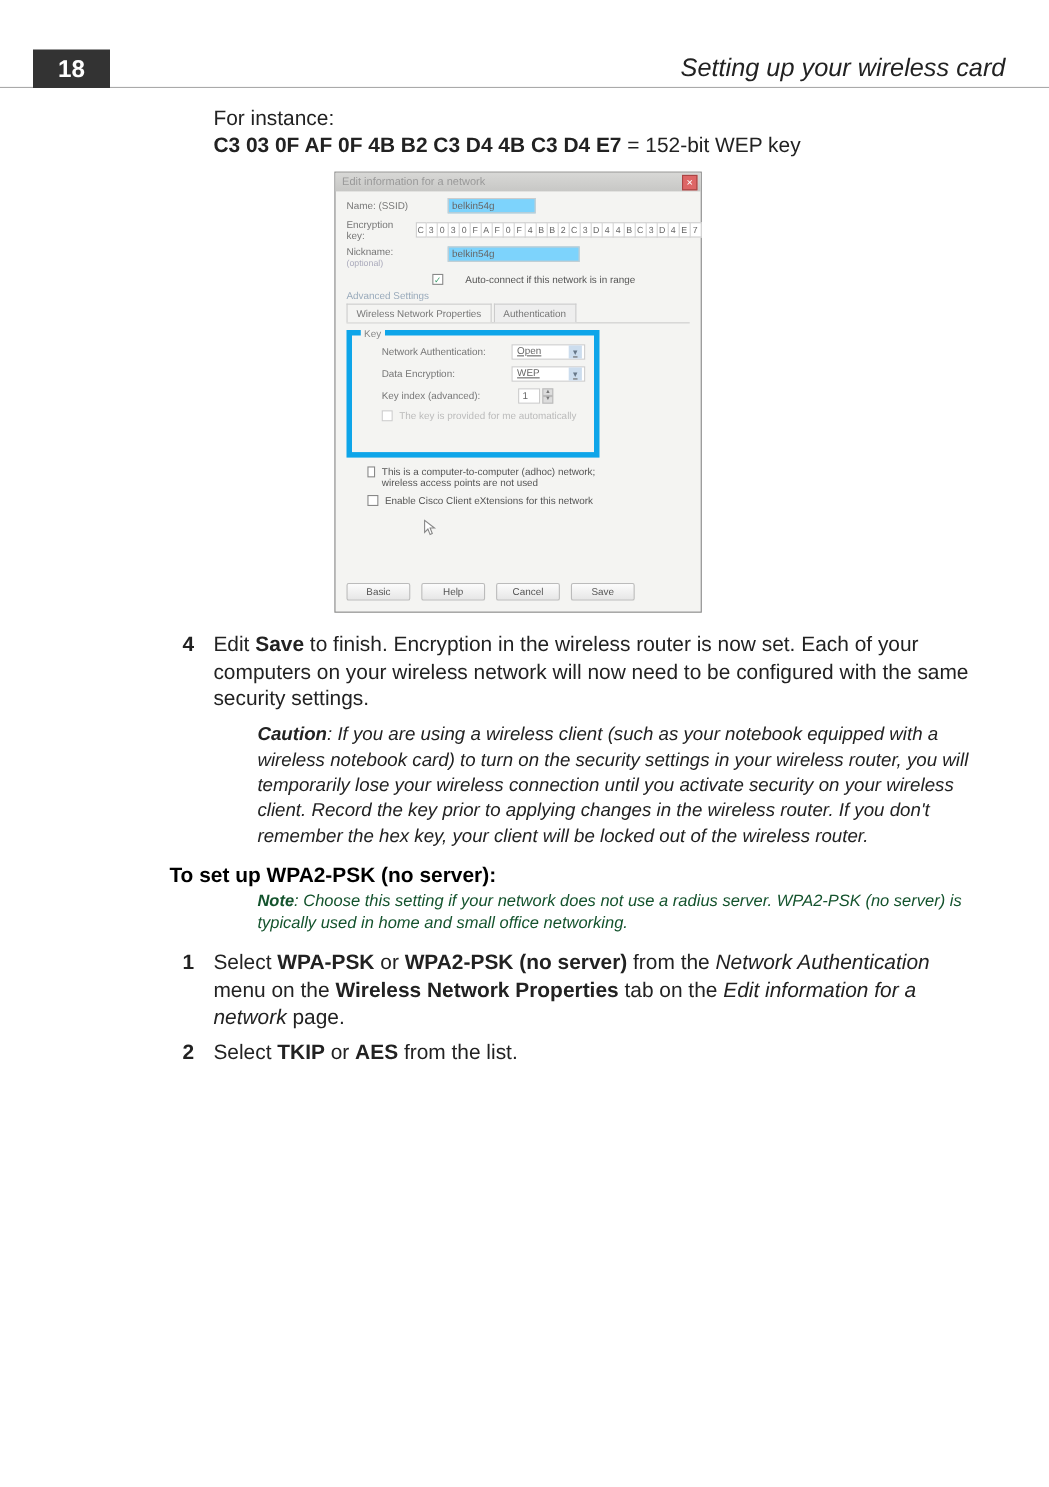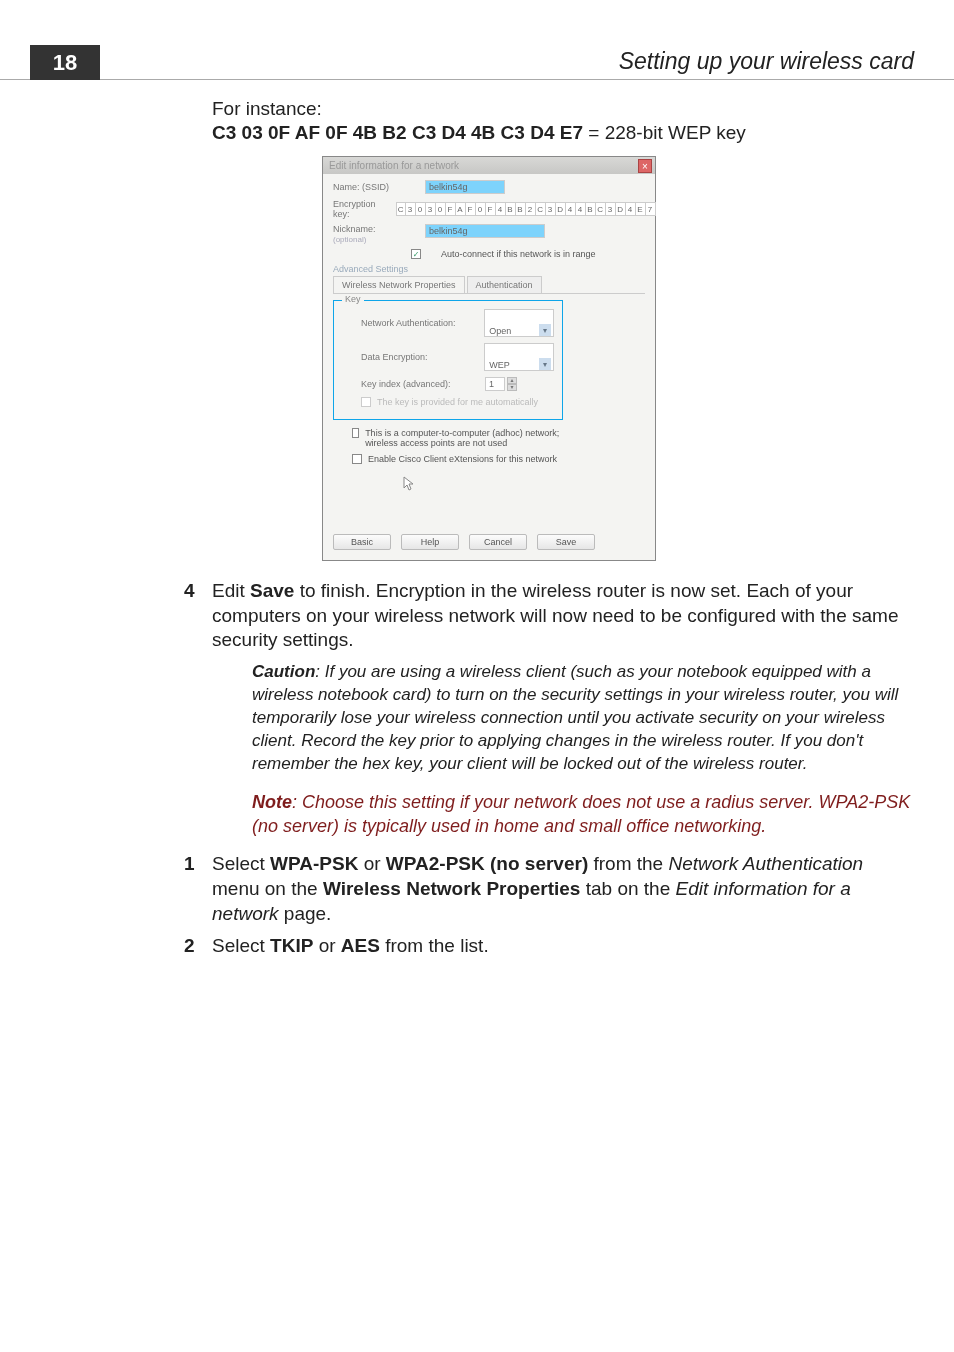--- a/index.html
+++ b/index.html
@@ -36,21 +36,21 @@
       position: absolute;
       top: 48px;
       right: 40px;
       font-style: italic;
       font-size: 23px;
       color: #222;
     }
     .content {
       position: absolute;
       top: 98px;
-      left: 212px;
+      left: 194px;
       width: 700px;
     }
     .intro-line { font-size: 19px; color: #222; margin-bottom: 2px; }
     .key-line { font-size: 19px; color: #222; margin-bottom: 12px; }
     .key-line .bold { font-weight: bold; }
     .screenshot-wrap {
       margin-left: 110px;
       margin-bottom: 18px;
     }
     .num-item {
@@ -75,25 +75,25 @@
       color: #222;
     }
     .caution-block .clabel { font-weight: bold; margin-top: 16px; }
     .heading2 {
       font-weight: bold;
       font-size: 19px;
       margin-left: -40px;
       margin-bottom: 2px;
     }
     .note-block {
-      font-size: 18px;
+      font-size: 15px;
       font-style: italic;
       line-height: 1.35;
       margin: 2px 0 14px 40px;
-      color: #7f1d1d;
+      color: #14532d;
     }
     .note-block .nlabel { font-weight: bold; }
     .bold { font-weight: bold; }
     .ital { font-style: italic; }
 
     
     .dlg {
       width: 334px;
       border: 1px solid #888;
       font-family: Tahoma, Arial, sans-serif;
@@ -154,38 +154,38 @@
       padding: 3px 8px;
       font-size: 9px;
       border: 1px solid #ccc;
       border-bottom: none;
       background: #eee;
       margin-right: 2px;
       color: #777;
     }
     .tab.active { background: #f4f4f2; }
     .group {
-      border: 1px solid #0ea5e9;
-      padding: 8px 8px 6px 8px;
+      border: 5px solid #0ea5e9;
+      padding: 8px 8px 22px 8px;
       margin-bottom: 8px;
       position: relative;
       width: 230px;
     }
     .group-title {
       position: absolute; top: -7px; left: 8px;
       background: #f4f4f2; padding: 0 3px;
       font-size: 9px; color: #888;
     }
     .grow { display: flex; align-items: center; margin-bottom: 6px; gap: 6px; margin-left: 19px; }
     .glbl { width: 118px; color: #777; }
     .selectish {
       border: 1px solid #ccc; background: #fff;
-      width: 70px; height: 28px;
-      display: flex; align-items: flex-end; justify-content: space-between;
-      padding: 0 2px 0 4px; font-size: 9px; color: #666;
+      width: 70px; height: 14px;
+      display: flex; align-items: flex-start; justify-content: space-between;
+      padding: 0 2px 0 4px; font-size: 9px; color: #666; text-decoration: underline;
     }
     .dd { width: 12px; height: 12px; background: #cde; display: flex; align-items: center; justify-content: center; font-size: 8px; color: #678; }
     .spin {
       display: flex; align-items: center;
     }
     .spin-val { width: 20px; height: 14px; border: 1px solid #ccc; background: #fff; font-size: 9px; display:flex;align-items:center;padding-left:3px;color:#666;}
     .spin-btns { display:flex; flex-direction:column; margin-left:2px;}
     .spin-btns div { width:10px;height:7px;background:#ddd;border:1px solid #bbb;font-size:6px;line-height:5px;text-align:center;color:#777;}
     .disabled-text { color: #bbb; }
     .btnrow { display: flex; gap: 10px; margin-top: 40px; }
@@ -209,21 +209,21 @@
 </head>
 <body>
 
 <div class="header-bar"></div>
 <div class="page-num-box">18</div>
 <div class="section-title">Setting up your wireless card</div>
 
 <div class="content">
   <div class="intro-line">For instance:</div>
   <div class="key-line">
-    <span class="bold">C3 03 0F AF 0F 4B B2 C3 D4 4B C3 D4 E7</span><span> = 228-bit WEP key</span>
+    <span class="bold">C3 03 0F AF 0F 4B B2 C3 D4 4B C3 D4 E7</span><span> = 152-bit WEP key</span>
   </div>
 
   <div class="screenshot-wrap">
     <div class="dlg">
       <div class="dlg-title">
         <span>Edit information for a network</span>
         <div class="dlg-close">×</div>
       </div>
       <div class="dlg-body">
         <div class="dlg-row">
@@ -332,20 +332,21 @@
   </div>
 
   <div class="num-item">
     <span class="num-marker">4</span>
     <span>Edit </span><span class="bold">Save</span><span> to finish. Encryption in the wireless router is now set. Each of your computers on your wireless network will now need to be configured with the same security settings.</span>
   </div>
   <div class="caution-block">
     <span class="clabel">Caution</span><span>: If you are using a wireless client (such as your notebook equipped with a wireless notebook card) to turn on the security settings in your wireless router, you will temporarily lose your wireless connection until you activate security on your wireless client. Record the key prior to applying changes in the wireless router. If you don't remember the hex key, your client will be locked out of the wireless router.</span>
   </div>
 
+  <div class="heading2">To set up WPA2-PSK (no server):</div>
   <div class="note-block">
     <span class="nlabel">Note</span><span>: Choose this setting if your network does not use a radius server. WPA2-PSK (no server) is typically used in home and small office networking.</span>
   </div>
 
   <div class="num-item">
     <span class="num-marker">1</span>
     <span>Select </span><span class="bold">WPA-PSK</span><span> or </span><span class="bold">WPA2-PSK (no server)</span><span> from the </span><span class="ital">Network Authentication</span><span> menu on the </span><span class="bold">Wireless Network Properties</span><span> tab on the </span><span class="ital">Edit information for a network</span><span> page.</span>
   </div>
   <div class="num-item">
     <span class="num-marker">2</span>

